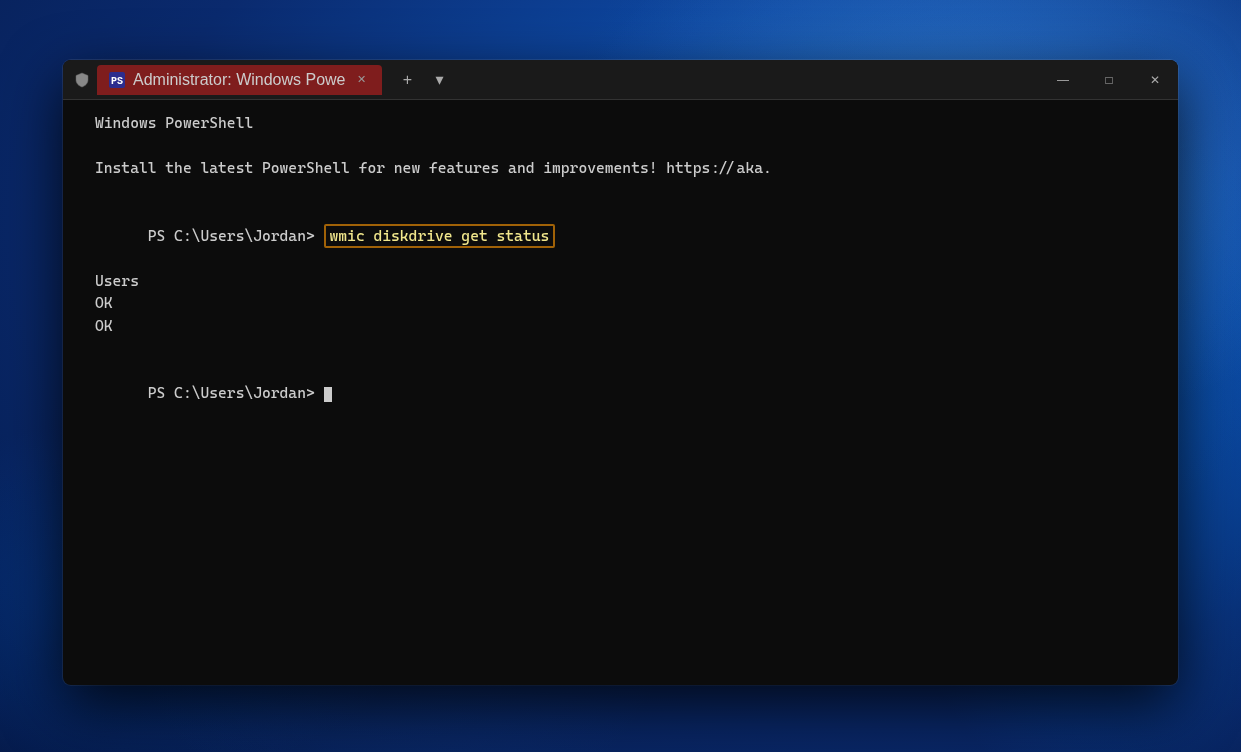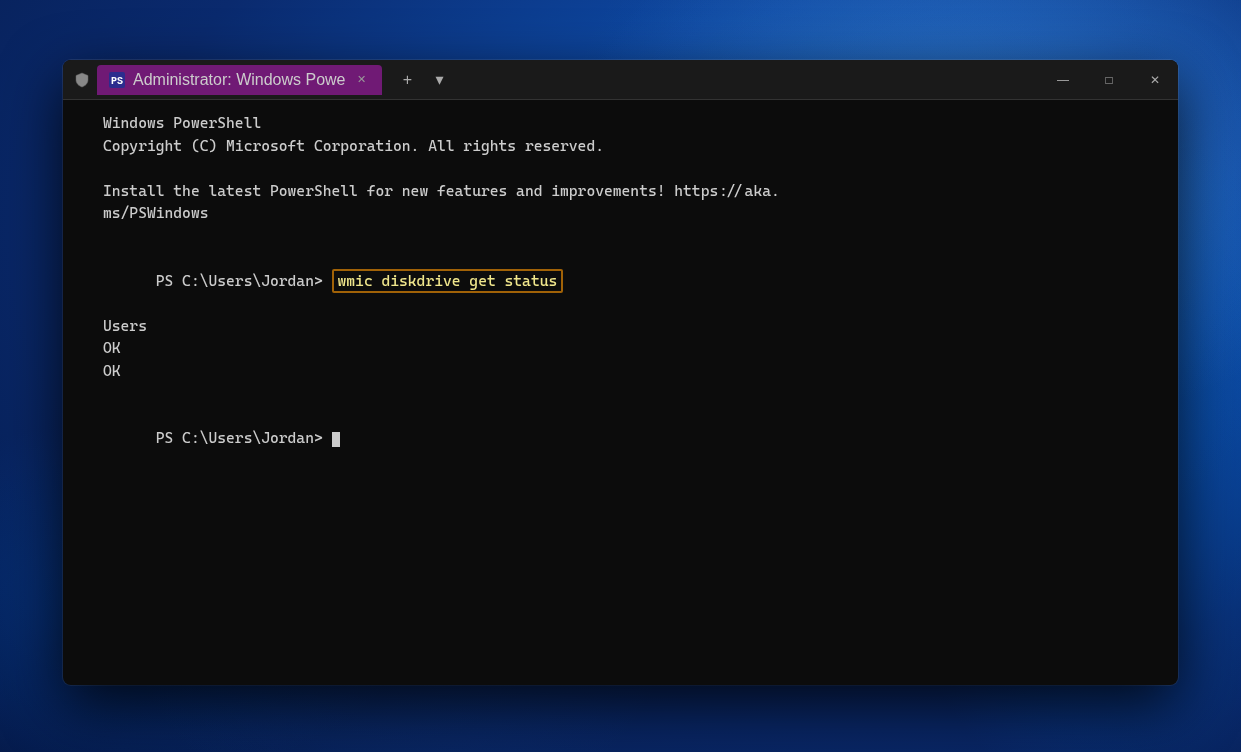--- a/index.html
+++ b/index.html
@@ -93,21 +93,21 @@
       align-items: center;
       justify-content: center;
       color: #aaa;
       font-size: 14px;
       margin-right: 2px;
     }
 
     .tab-active {
       display: flex;
       align-items: center;
-      background: #701a75;
+      background: #7f1d1d;
       border-radius: 4px 4px 0 0;
       padding: 6px 12px;
       gap: 8px;
       height: 100%;
     }
 
     .tab-ps-icon {
       width: 16px;
       height: 16px;
       display: flex;
@@ -177,21 +177,20 @@
 
     
     .terminal-content {
       flex: 1;
       padding: 12px 32px;
       overflow-y: auto;
       font-family: 'Cascadia Code', 'Courier New', Courier, monospace;
       font-size: 15px;
       line-height: 1.5;
       color: #cccccc;
-      margin-left: 8px;
     }
 
     .terminal-line {
       white-space: pre-wrap;
       word-break: break-all;
     }
 
     .terminal-line.empty {
       height: 1.5em;
     }
@@ -267,24 +266,22 @@
     <div class="window-controls">
       <div class="win-btn">—</div>
       <div class="win-btn">□</div>
       <div class="win-btn close">✕</div>
     </div>
   </div>
 
   <div class="terminal-content">
 
     <div class="terminal-line">Windows PowerShell</div>
-    <div class="terminal-line">Copyright (C) Microsoft Corporation. All rights reserved.</div>
     <div class="terminal-line empty"></div>
     <div class="terminal-line">Install the latest PowerShell for new features and improvements! https://aka.</div>
-    <div class="terminal-line">ms/PSWindows</div>
     <div class="terminal-line empty"></div>
 
     <div class="terminal-line">
       <span class="prompt-text">PS C:\Users\Jordan&gt; </span><span class="command-highlight"><span class="command-text">wmic diskdrive get status</span></span>
     </div>
 
     <div class="terminal-line">Users</div>
     <div class="terminal-line">OK</div>
     <div class="terminal-line">OK</div>
     <div class="terminal-line empty"></div>

